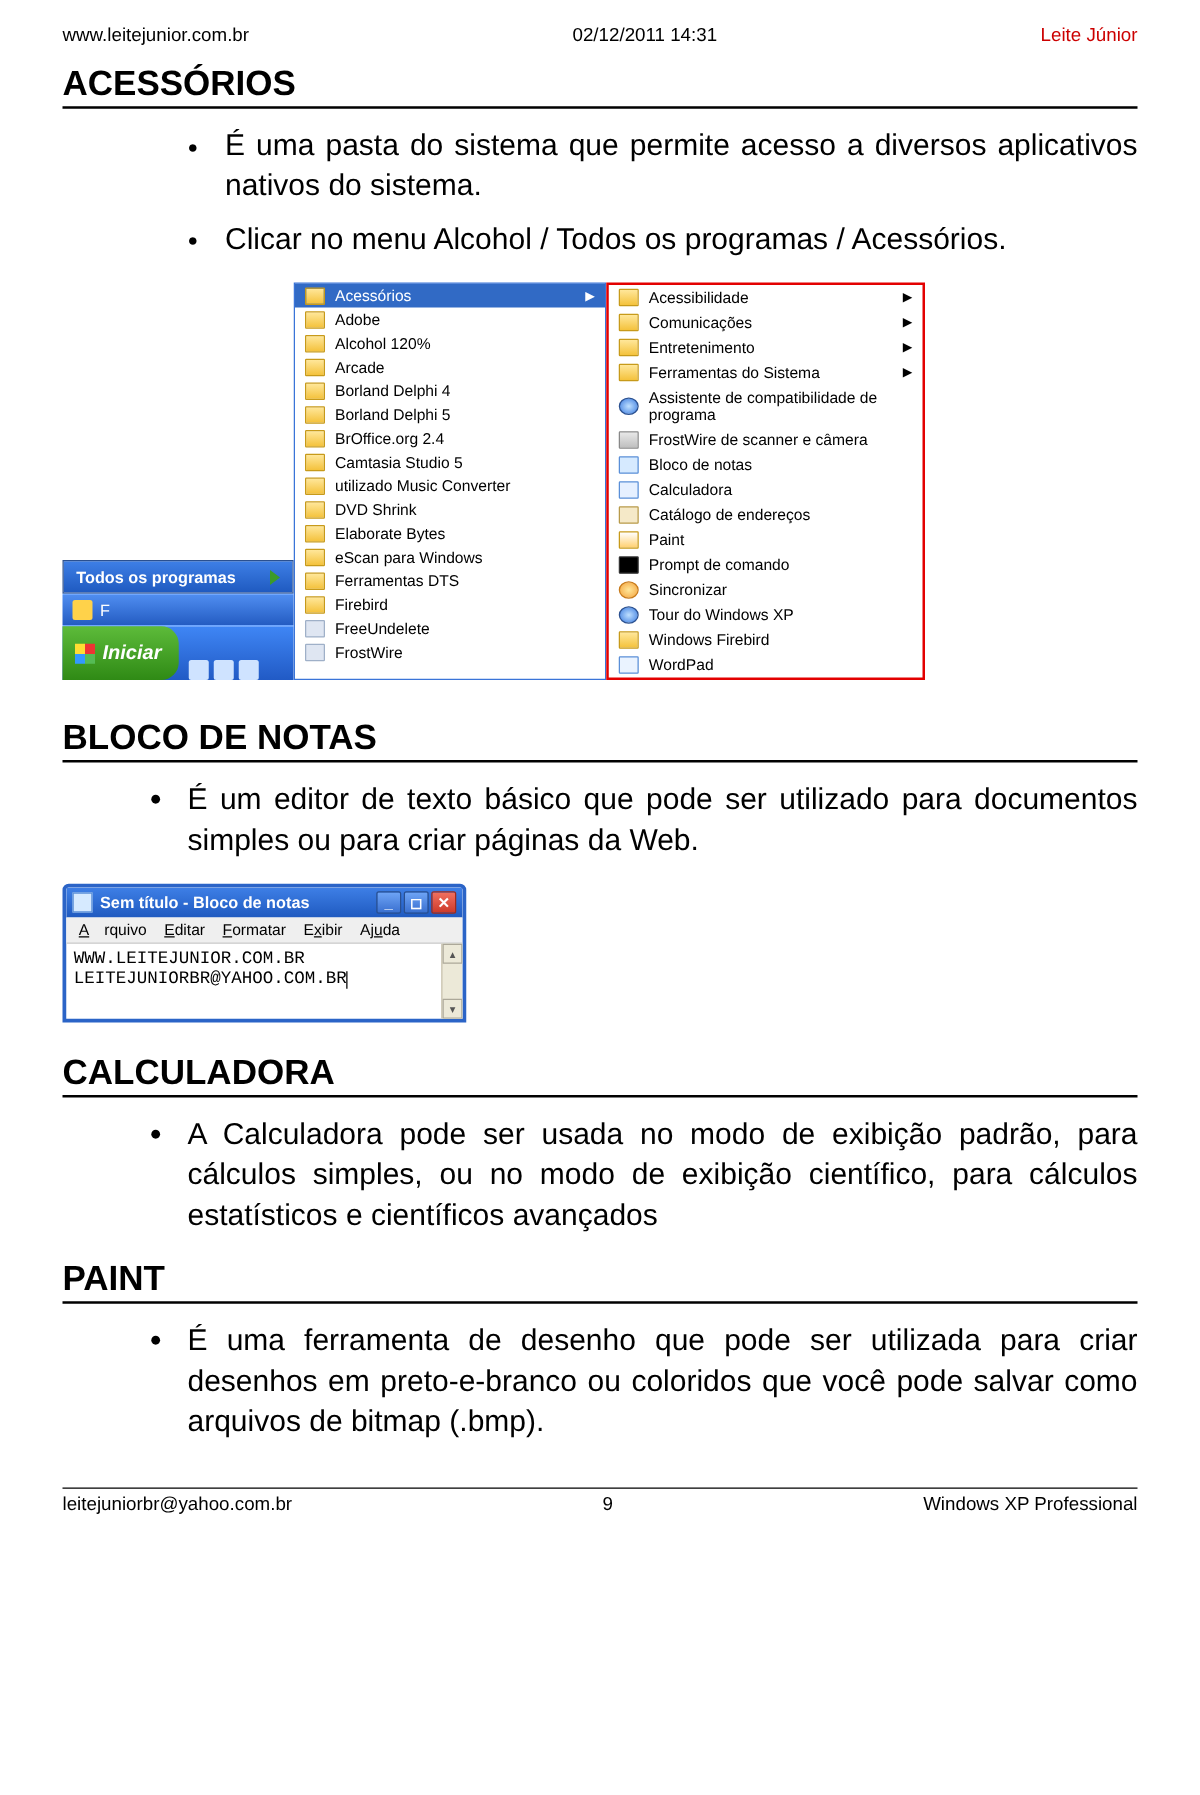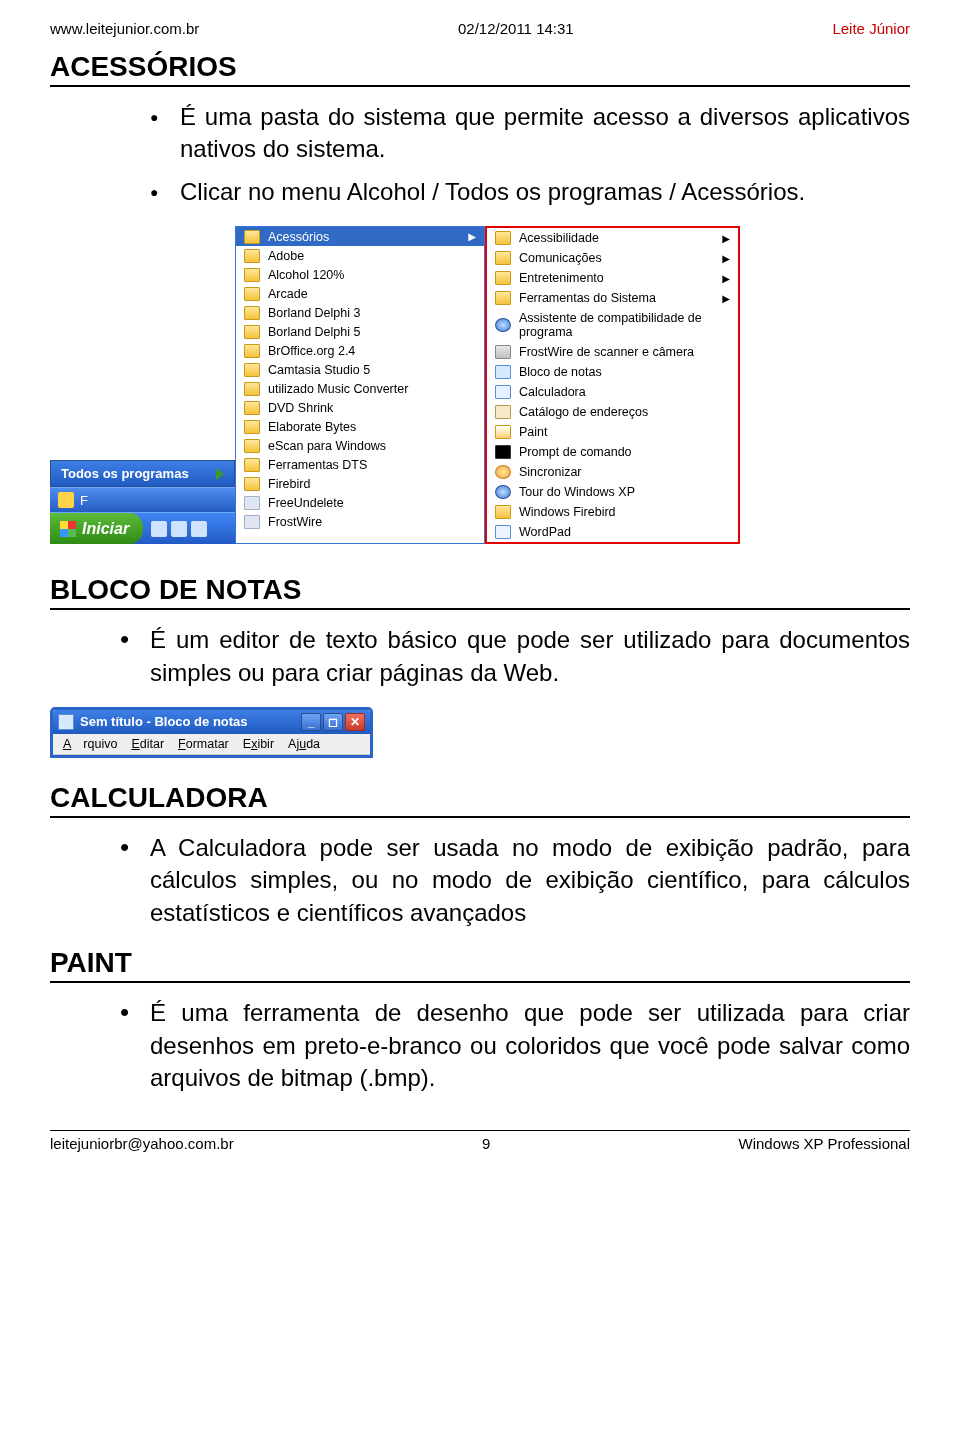--- a/index.html
+++ b/index.html
@@ -76,22 +76,22 @@
     font-size: 13px;
     padding: 4px 8px;
     display: flex;
     align-items: center;
     gap: 6px;
     border-top: 1px solid #6fa7ff;
   }
   .taskbar {
     background: linear-gradient(#3f86f5, #215ac5);
     display: flex;
-    align-items: center;
-    height: 32px;
+    align-items: flex-end;
+    height: 44px;
     border-top: 1px solid #6fa7ff;
   }
   .start-btn {
     background: linear-gradient(#5dbb3a, #2f8a15);
     color: #fff;
     font-weight: bold;
     font-style: italic;
     font-size: 16px;
     padding: 4px 14px 4px 10px;
     border-radius: 0 14px 14px 0;
@@ -269,21 +269,21 @@
     <div class="row">
         <span class="fico folder"></span>
         <span>Alcohol 120%</span>
       </div>
     <div class="row">
         <span class="fico folder"></span>
         <span>Arcade</span>
       </div>
     <div class="row">
         <span class="fico folder"></span>
-        <span>Borland Delphi 3</span>
+        <span>Borland Delphi 4</span>
       </div>
     <div class="row">
         <span class="fico folder"></span>
         <span>Borland Delphi 5</span>
       </div>
     <div class="row">
         <span class="fico folder"></span>
         <span>BrOffice.org 2.4</span>
       </div>
     <div class="row">
@@ -410,20 +410,28 @@
       <span class="wbtn close">✕</span>
     </span>
   </div>
   <div class="np-menu">
     <span><u>A</u><span></span>rquivo</span>
     <span><u>E</u>ditar</span>
     <span><u>F</u>ormatar</span>
     <span>E<u>x</u>ibir</span>
     <span>Aj<u>u</u>da</span>
   </div>
+  <div class="np-body">
+    <div class="np-text"><span>WWW.LEITEJUNIOR.COM.BR</span>
+<span>LEITEJUNIORBR@YAHOO.COM.BR</span><span class="caret"></span></div>
+    <div class="np-scroll">
+      <div class="sb-btn">▴</div>
+      <div class="sb-btn">▾</div>
+    </div>
+  </div>
 </div>
 
 <h1 class="section">CALCULADORA</h1>
 <div class="bullets2">
   <div class="item">
       <span class="dot">•</span>
       <span class="txt">A Calculadora pode ser usada no modo de exibição padrão, para cálculos simples, ou no modo de exibição científico, para cálculos estatísticos e científicos avançados</span>
     </div>
 </div>
 

